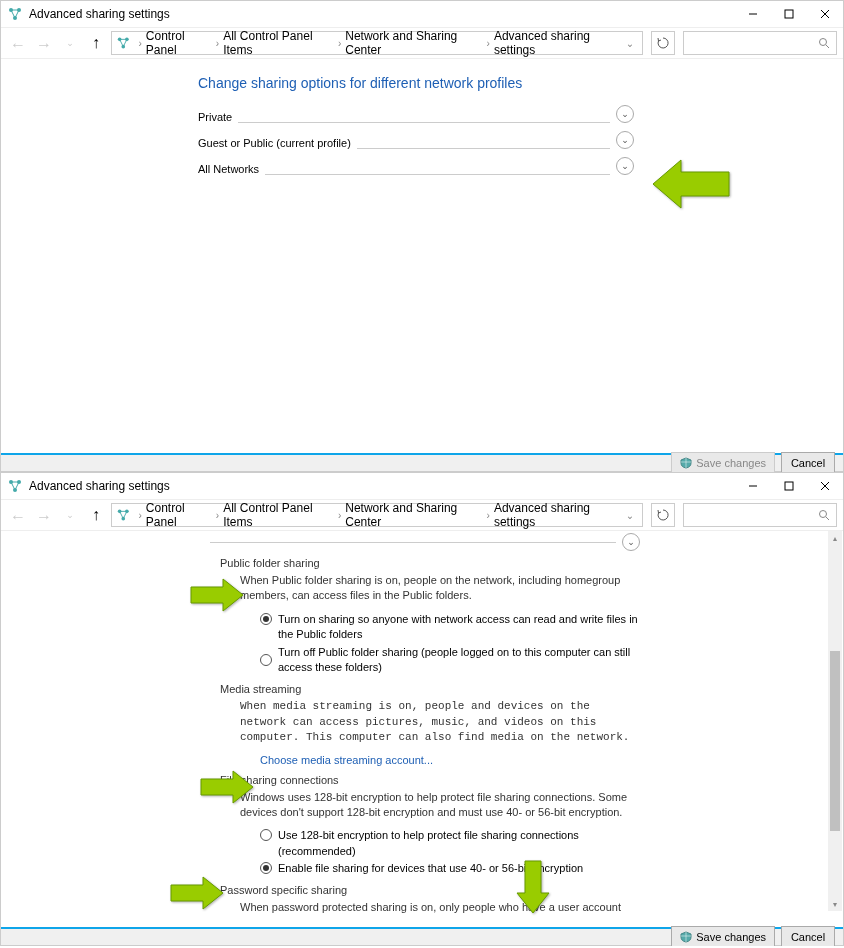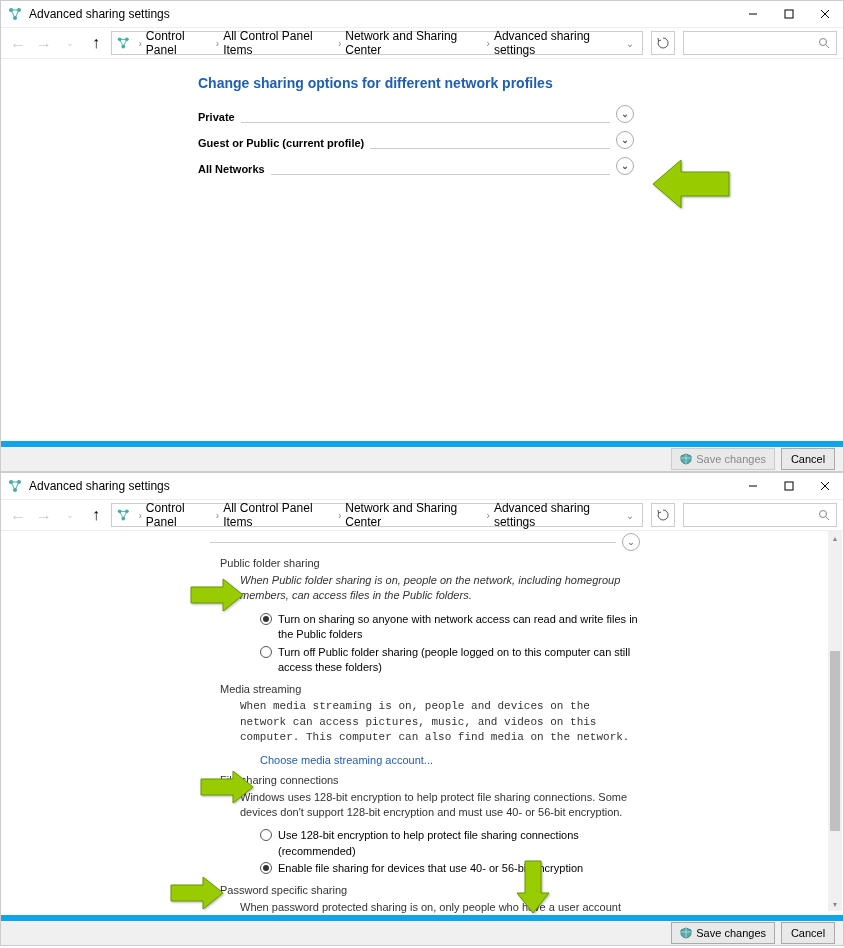--- a/index.html
+++ b/index.html
@@ -15,29 +15,29 @@
 .winbtn svg { width: 10px; height: 10px; }
 .navbar { display: flex; align-items: center; height: 32px; padding: 0 6px; border-top: 1px solid #eee; border-bottom: 1px solid #eee; gap: 4px; }
 .navbtn { width: 22px; height: 22px; display: flex; align-items: center; justify-content: center; }
 .navbtn.disabled { color: #ccc; }
 .breadcrumb-box { flex: 1; height: 24px; border: 1px solid #ccc; display: flex; align-items: center; padding: 0 4px; font-size: 12px; }
 .breadcrumb-box .bicon { width: 16px; height: 16px; margin-right: 4px; }
 .breadcrumb-box .sep { margin: 0 4px; color: #888; font-size: 10px; }
 .bc-drop { margin-left: auto; color: #888; font-size: 10px; padding: 0 4px; }
 .refresh { width: 24px; height: 24px; border: 1px solid #ccc; display: flex; align-items: center; justify-content: center; margin-left: 4px; }
 .searchbox { width: 154px; height: 24px; border: 1px solid #ccc; margin-left: 4px; display: flex; align-items: center; justify-content: flex-end; padding: 0 6px; color: #888; }
-.content { padding: 16px 12px 0 0; position: relative; font-weight: bold; }
+.content { padding: 16px 12px 0 0; position: relative; }
 .content-inner { margin: 0 auto; width: 436px; }
 .heading { color: #1e5fb4; font-size: 14px; margin-bottom: 6px; }
 .desc { font-size: 11px; color: #333; margin-bottom: 12px; line-height: 1.4; }
 .profile-row { display: flex; align-items: flex-end; height: 26px; border-top: 1px solid transparent; cursor: default; }
 .profile-row .plabel { font-size: 11px; flex: 0 0 auto; }
 .profile-row .line { flex: 1; border-bottom: 1px solid #ccc; margin: 0 6px 0 6px; height: 1px; }
 .expand-icon { width: 18px; height: 18px; border: 1px solid #aaa; border-radius: 50%; display: flex; align-items: center; justify-content: center; font-size: 9px; color: #555; }
-.footer { position: absolute; bottom: 0; left: 0; right: 0; height: 30px; background: #f0f0f0; border-top: 6px solid #0ea5e9; display: flex; align-items: center; justify-content: flex-end; padding: 0 8px; gap: 6px; }
+.footer { position: absolute; bottom: 0; left: 0; right: 0; height: 18px; background: #f0f0f0; border-top: 2px solid #0ea5e9; display: flex; align-items: center; justify-content: flex-end; padding: 0 8px; gap: 6px; }
 .footer .btn { height: 22px; min-width: 54px; border: 1px solid #aaa; background: #e9e9e9; font-size: 11px; display: flex; align-items: center; justify-content: center; padding: 0 8px; gap: 4px; }
 .footer .btn.disabled { color: #888; border-color: #ccc; }
 .shield { width: 12px; height: 12px; }
 .arrow-annot { position: absolute; }
 .sect-title { font-size: 11px; color: #333; margin: 8px 0 4px 0; }
 .sect-body { font-size: 11px; color: #333; margin: 0 0 8px 20px; line-height: 1.4; }
 .radio-row { display: flex; align-items: flex-start; gap: 6px; font-size: 11px; margin: 2px 0 2px 36px; line-height: 1.4; }
 .radio { width: 12px; height: 12px; border: 1px solid #555; border-radius: 50%; flex-shrink: 0; margin-top: 1px; display: flex; align-items: center; justify-content: center; }
 .radio.checked::after { content: ""; width: 6px; height: 6px; background: #333; border-radius: 50%; }
 .link { color: #1e5fb4; font-size: 11px; margin-left: 36px; cursor: pointer; }
@@ -219,26 +219,26 @@
   </div>
 
   <div class="content-scroll">
     <div class="content-scroll-inner">
       <div class="cutoff-row">
         <div class="line"></div>
         <div class="expand-icon">⌄</div>
       </div>
 
       <div class="sect-title" style="margin-left:16px;">Public folder sharing</div>
-      <div class="sect-body" style="margin-left:36px;font-style:italic;">When Public folder sharing is on, people on the network, including homegroup members, can access files in the Public folders.</div>
+      <div class="sect-body" style="margin-left:36px;">When Public folder sharing is on, people on the network, including homegroup members, can access files in the Public folders.</div>
       <div class="radio-row" style="margin-left:56px;">
           <div class="radio checked"></div>
           <span>Turn on sharing so anyone with network access can read and write files in the Public folders</span>
         </div>
-      <div class="radio-row" style="margin-left:56px;">
+      <div class="radio-row" style="margin-left:56px;align-items:center;">
           <div class="radio"></div>
           <span>Turn off Public folder sharing (people logged on to this computer can still access these folders)</span>
         </div>
 
       <div class="sect-title" style="margin-left:16px;">Media streaming</div>
       <div class="sect-body" style="margin-left:36px;font-family:Liberation Mono, monospace;">When media streaming is on, people and devices on the network can access pictures, music, and videos on this computer. This computer can also find media on the network.</div>
       <div class="link" style="margin-left:56px; margin-bottom:6px;">Choose media streaming account...</div>
 
       <div class="sect-title" style="margin-left:16px;">File sharing connections</div>
       <div class="sect-body" style="margin-left:36px;">Windows uses 128-bit encryption to help protect file sharing connections. Some devices don't support 128-bit encryption and must use 40- or 56-bit encryption.</div>

